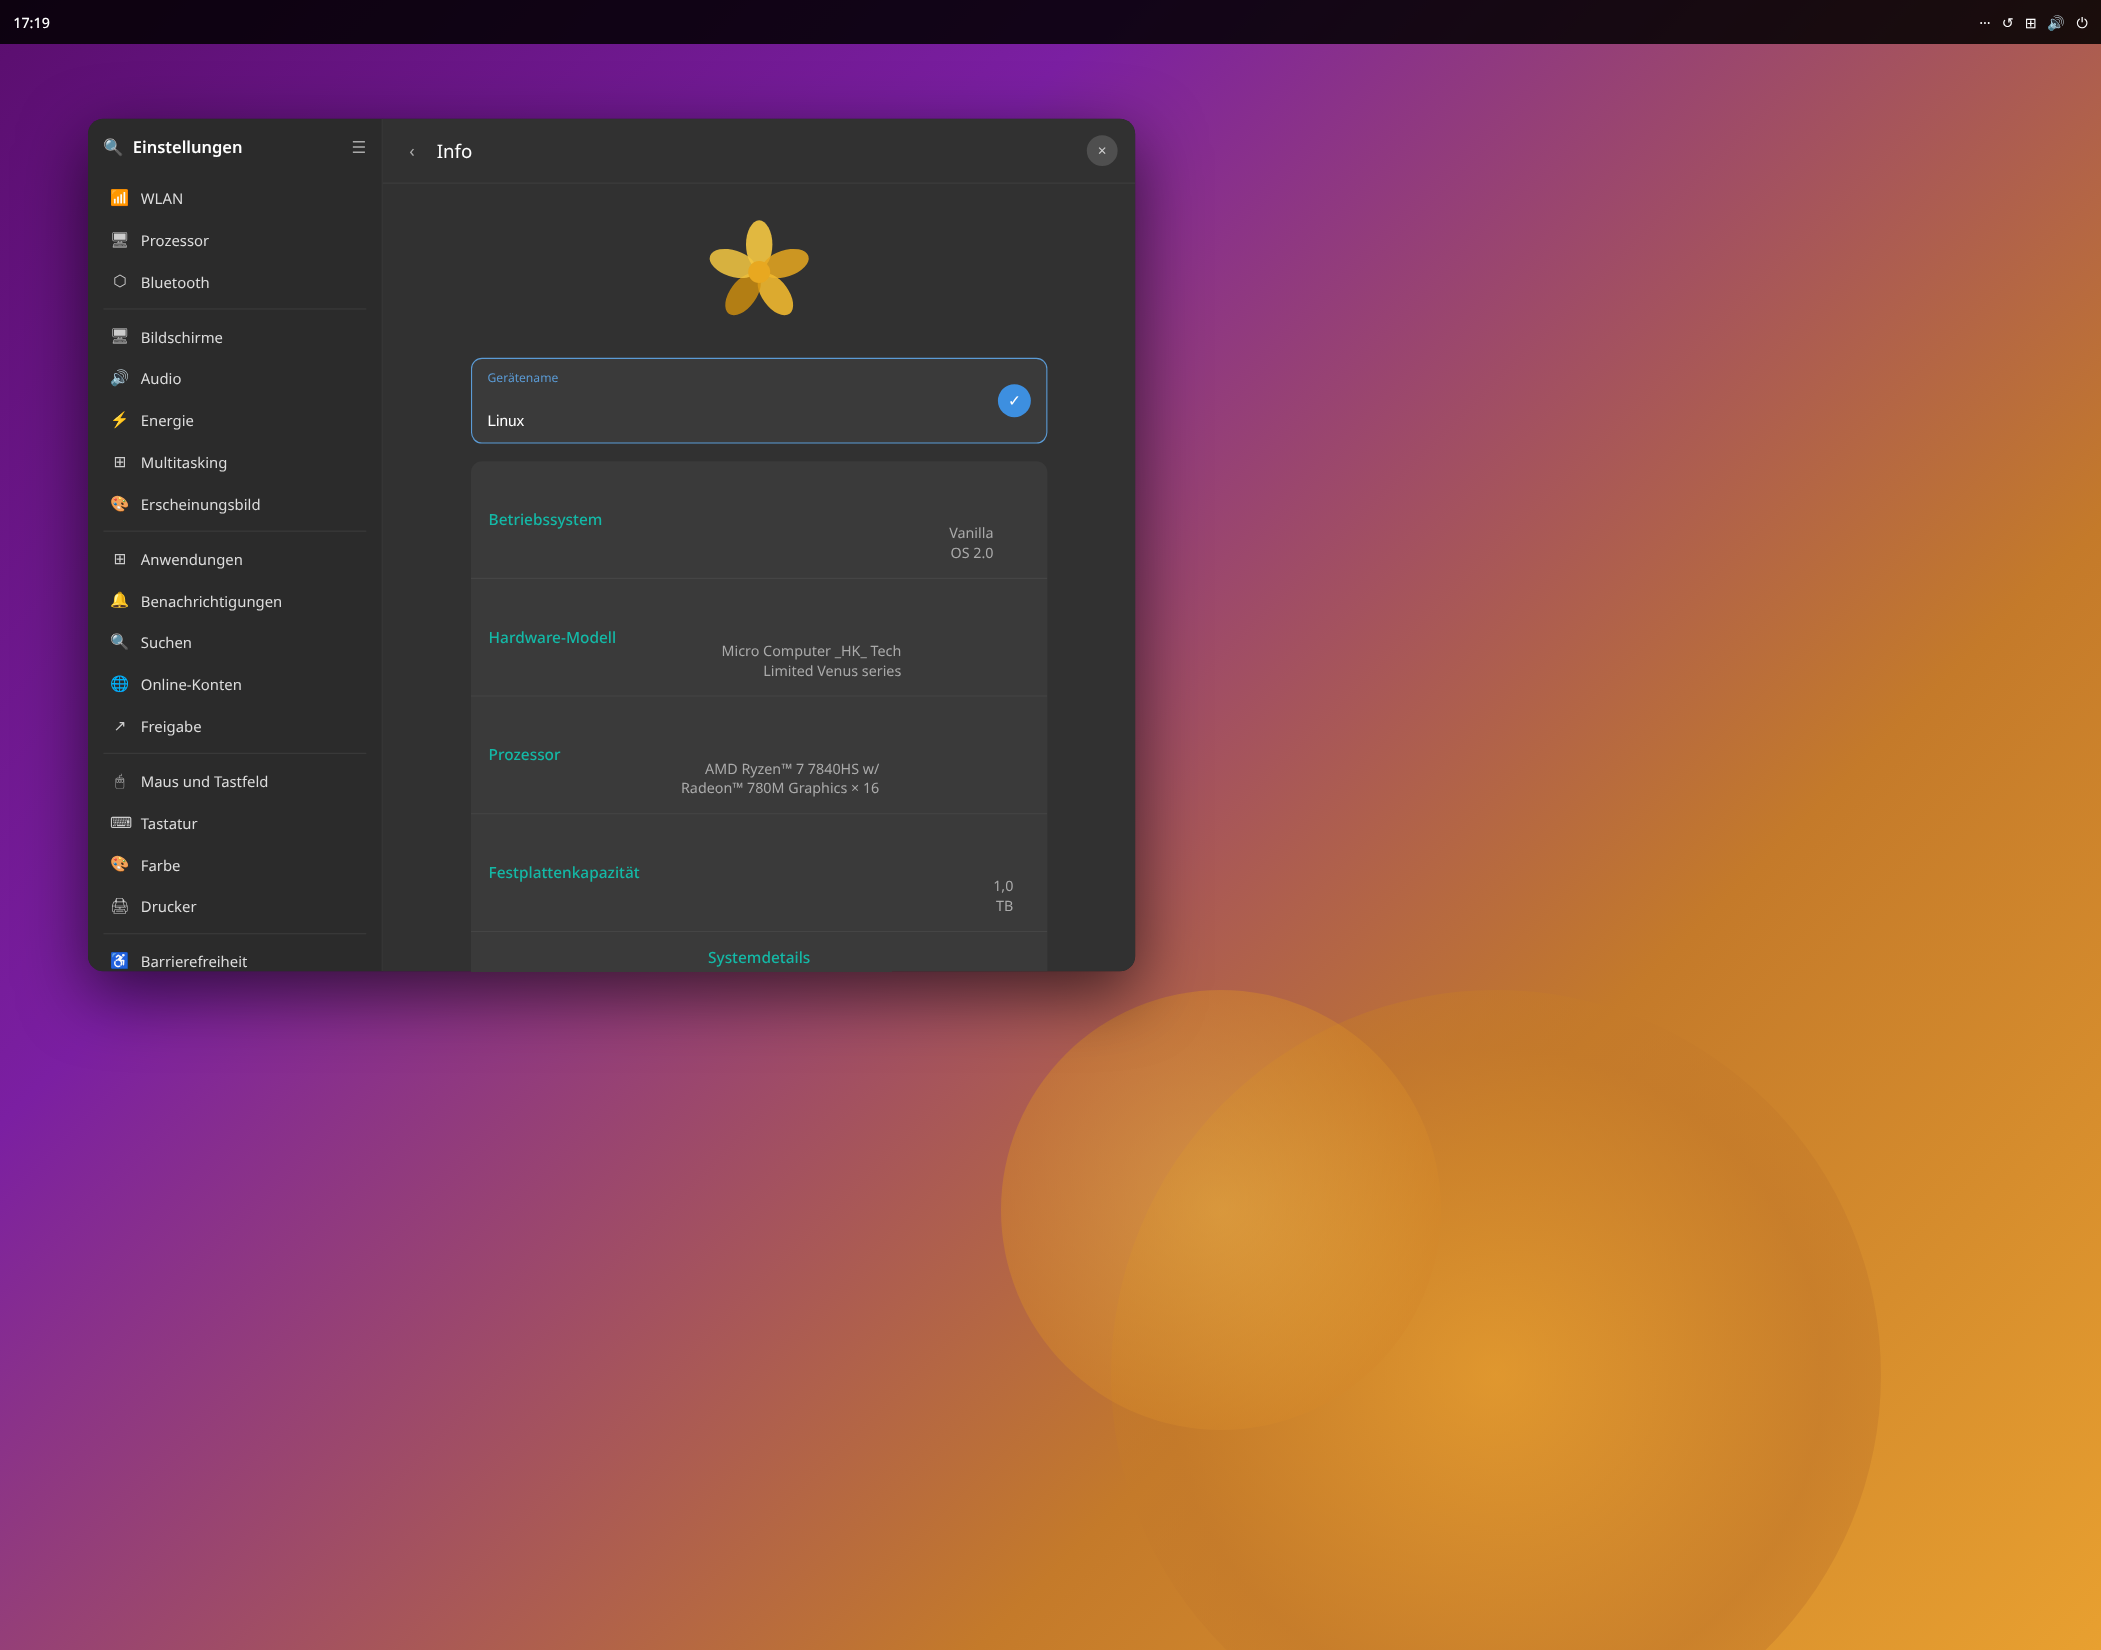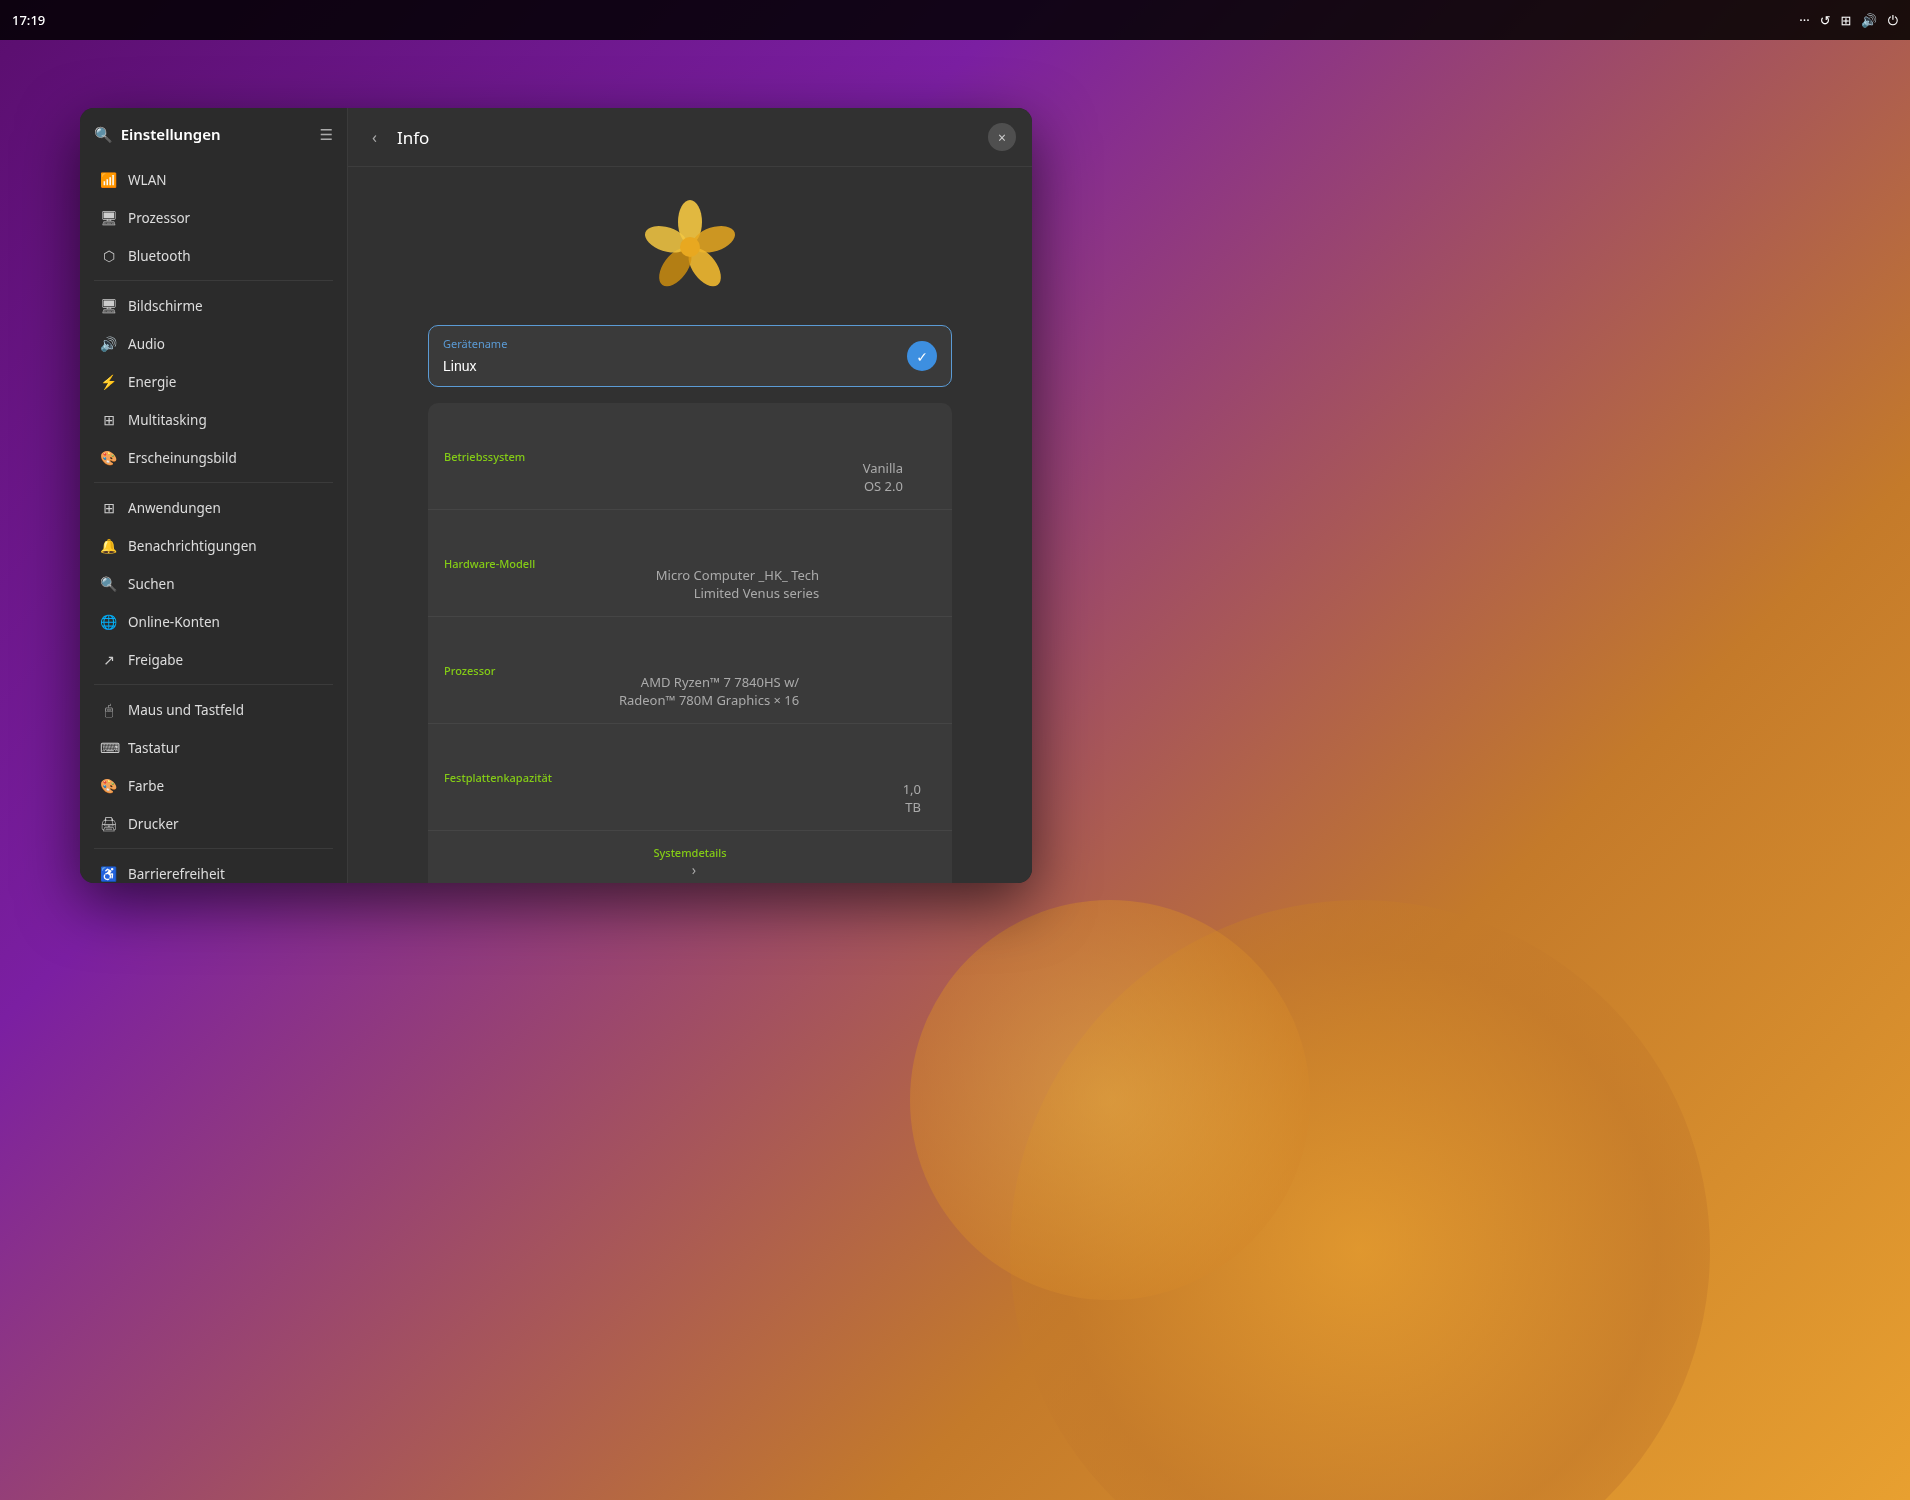--- a/index.html
+++ b/index.html
@@ -220,21 +220,21 @@
       position: relative;
     }
 
     .device-name-inner {
       flex: 1;
     }
 
     .device-name-label {
       font-size: 11px;
       color: #5b9bd5;
-      margin-bottom: 3px;
+      margin-bottom: 19px;
     }
 
     .device-name-input {
       background: transparent;
       border: none;
       outline: none;
       color: #fff;
       font-size: 14px;
       width: 100%;
     }
@@ -266,22 +266,22 @@
       justify-content: space-between;
       padding: 14px 16px;
       border-bottom: 1px solid rgba(255,255,255,0.06);
     }
     .info-row:last-child {
       border-bottom: none;
       flex-direction: column;
     }
 
     .info-row-label {
-      color: #84cc16;
-      font-size: 11px;
+      color: #14b8a6;
+      font-size: 14px;
       font-weight: 500;
     }
 
     .info-row-value {
       color: #aaa;
       font-size: 13px;
       text-align: right;
       max-width: 60%;
       margin-top: 42px;
     }

